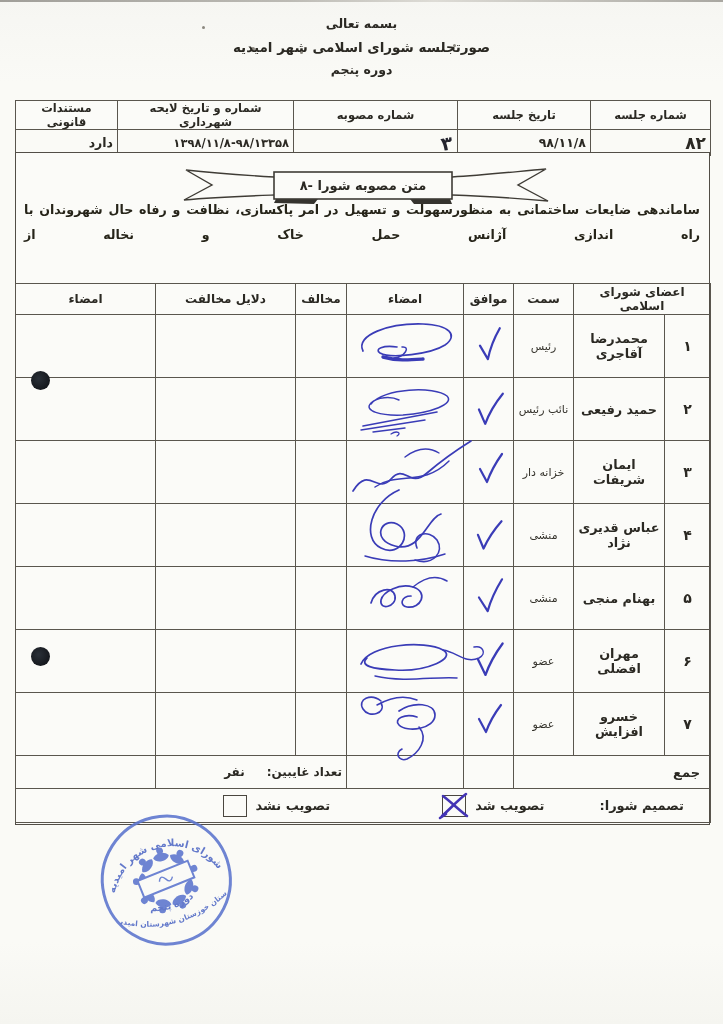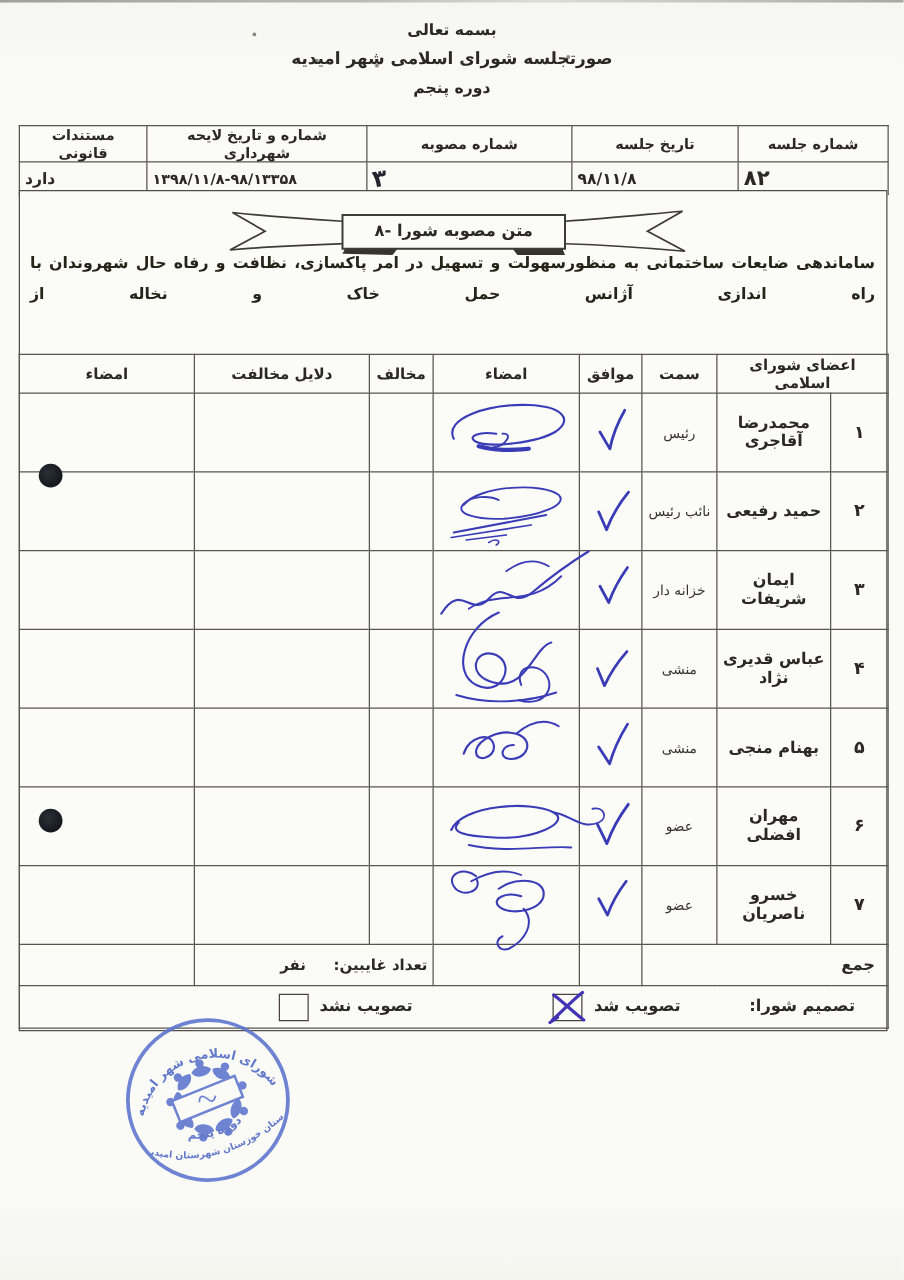--- a/index.html
+++ b/index.html
@@ -19,21 +19,21 @@
   .head .l1{font-size:12.5px;font-weight:700;}
   .head .l2{font-size:13.5px;font-weight:700;margin-top:8px;}
   .head .l3{font-size:12.5px;font-weight:700;margin-top:7px;}
 
   
   table{border-collapse:collapse;table-layout:fixed;direction:rtl;}
   td,th{border:1px solid #5a564e;padding:0 4px;overflow:visible;font-weight:700;}
 
   .info-table{position:absolute;left:15px;top:100px;width:695px;}
   .info-table th{height:26px;font-size:11.5px;font-weight:700;background:#fbfbf8;}
-  .info-table td{height:25px;text-align:left;font-size:12.5px;}
+  .info-table td{height:25px;text-align:right;font-size:12.5px;}
   .val-session{font-size:17px;letter-spacing:2px;}
   .val-resolution{display:inline-block;font-size:19px;transform:rotate(-10deg);font-weight:700;color:#24242e;}
 
   
   .content-box{position:absolute;left:15px;top:152px;width:695px;height:673px;border:1.5px solid #524e47;box-sizing:border-box;background:#fbfbf8;}
 
   
   .banner{position:absolute;left:170px;top:166px;width:392px;height:44px;}
   .banner-text{position:absolute;left:104px;top:6px;width:178px;height:27px;line-height:27px;text-align:center;font-size:13px;font-weight:700;}
 
@@ -276,21 +276,21 @@
           <path d="M28,46 C58,53 90,46 110,48" stroke-width="1.5"></path>
         </svg>
       </td>
       <td class="c-dis"></td>
       <td class="c-rea"></td>
       <td class="c-sig2"></td>
     </tr>
 
     <tr>
       <td class="c-no">۷</td>
-      <td class="c-name">خسرو ناصریان</td>
+      <td class="c-name">خسرو افزایش</td>
       <td class="c-pos">عضو</td>
       <td class="c-agree">
         <svg class="check" width="50" height="62" viewBox="0 0 50 62">
               <path d="M15,26 L22,39 Q27,25 37,12" stroke-width="2.2"></path>
             </svg>
       </td>
       <td class="c-sig">
         <svg class="sig" width="117" height="62" viewBox="0 0 117 62">
           <path d="M34,8 C24,0 10,6 16,16 C22,26 40,20 34,10" stroke-width="1.6"></path>
           <path d="M30,12 C44,4 58,2 70,7" stroke-width="1.5"></path>

